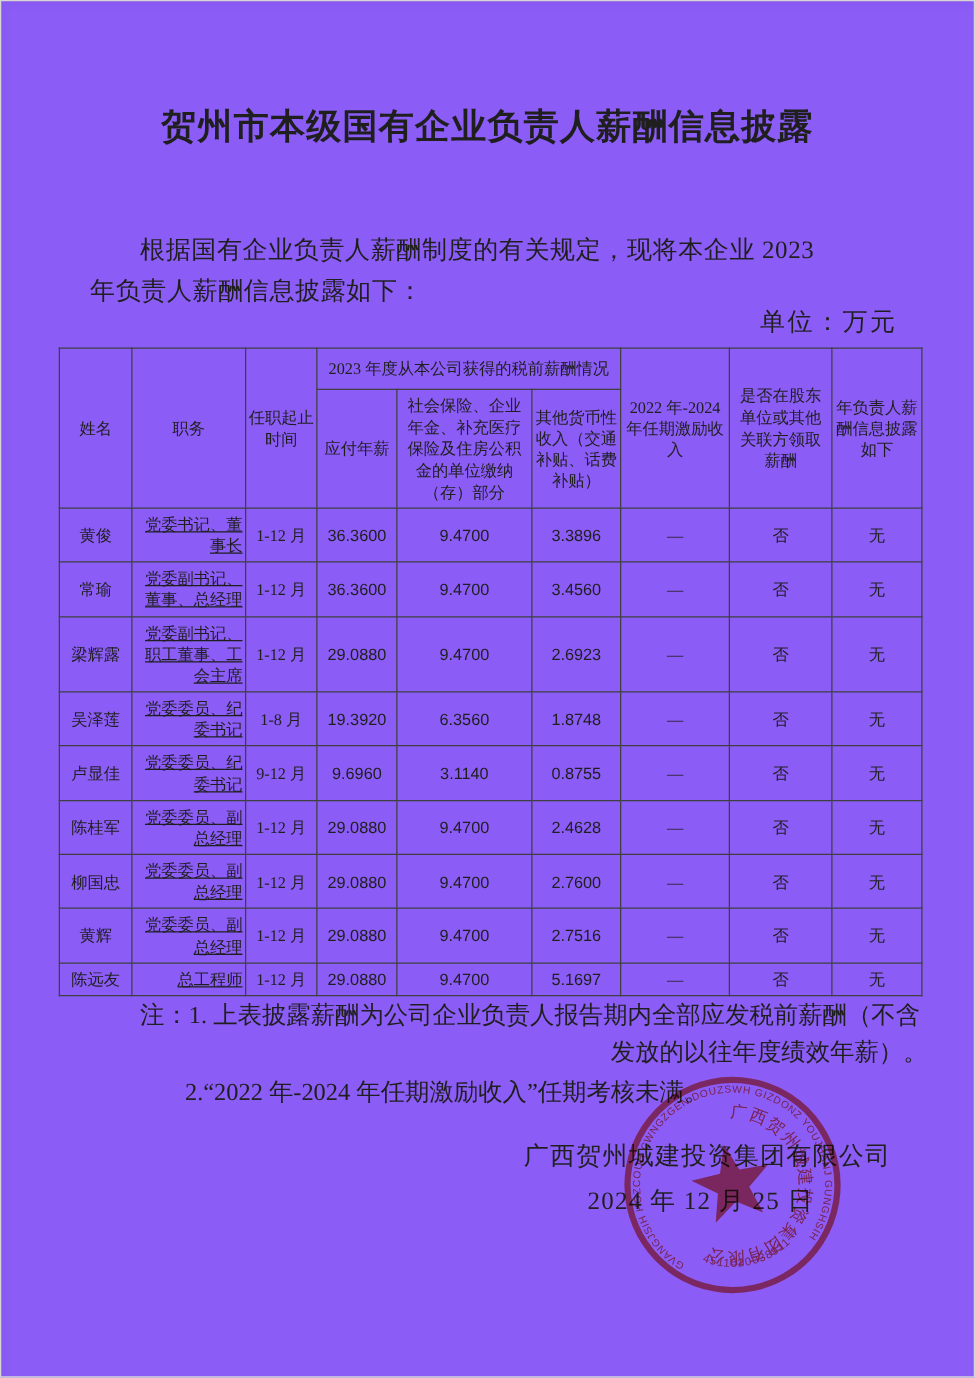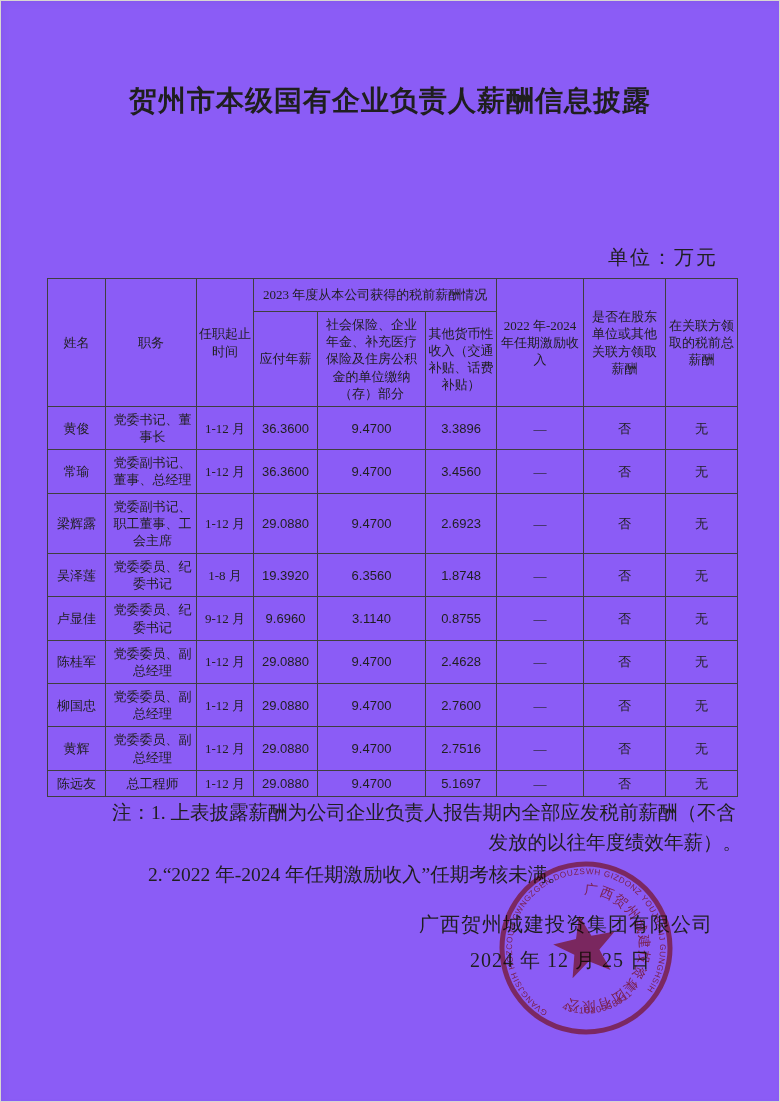--- a/index.html
+++ b/index.html
@@ -32,21 +32,21 @@
     width:690px;border-collapse:collapse;table-layout:fixed;
     font-size:13px;line-height:1.32;
   }
   table.salary th,table.salary td{
     border:1px solid #3f3f3f;
     text-align:center;vertical-align:middle;
     padding:4px 3px;font-weight:normal;
     word-break:break-word;
   }
   table.salary thead th{padding:1px 2px;}
-  table.salary td.pos{text-align:center;padding-left:5px;padding-right:2px;}
+  table.salary td.pos{text-align:right;padding-left:5px;padding-right:2px;text-decoration:underline;}
   table.salary td.num{font-family:"Liberation Sans", sans-serif;font-size:13px;text-align:center;}
   .notes{
     position:absolute;top:798px;left:112px;width:630px;
     font-size:19.5px;line-height:30px;
   }
   .notes .n2{margin-left:64px;text-align:right;}
   .notes .n3{margin-left:36px;margin-top:2px;}
   .company{
     position:absolute;top:911px;left:419px;
     font-size:20px;letter-spacing:1px;
@@ -62,20 +62,24 @@
     pointer-events:none;
   }
 </style>
 </head>
 <body>
 
 <div class="page">
 
   <h1 class="title">贺州市本级国有企业负责人薪酬信息披露</h1>
 
+  <div class="intro">
+    <div class="l1">根据国有企业负责人薪酬制度的有关规定，现将本企业 2023</div>
+    <div class="l2">年负责人薪酬信息披露如下：</div>
+  </div>
 
   <div class="unit">单位：万元</div>
 
   <table class="salary">
     <colgroup>
       <col style="width:58px">
         <col style="width:91px">
         <col style="width:57px">
       <col style="width:64px">
         <col style="width:108px">
@@ -85,21 +89,21 @@
         <col style="width:72px">
     </colgroup>
     <thead>
       <tr>
         <th rowspan="2">姓名</th>
         <th rowspan="2">职务</th>
         <th rowspan="2">任职起止时间</th>
         <th colspan="3" style="height:30px">2023 年度从本公司获得的税前薪酬情况</th>
         <th rowspan="2">2022 年-2024 年任期激励收入</th>
         <th rowspan="2">是否在股东单位或其他关联方领取薪酬</th>
-        <th rowspan="2">在关联方领取的税前总薪酬</th>
+        <th rowspan="2">年负责人薪酬信息披露如下</th>
       </tr>
       <tr>
         <th style="height:92px">应付年薪</th>
         <th>社会保险、企业年金、补充医疗保险及住房公积金的单位缴纳（存）部分</th>
         <th>其他货币性收入（交通补贴、话费补贴）</th>
       </tr>
     </thead>
     <tbody>
         <tr>
           <td>黄俊</td>

